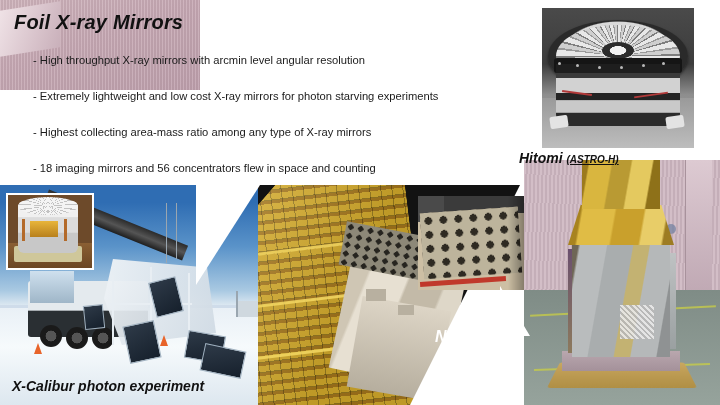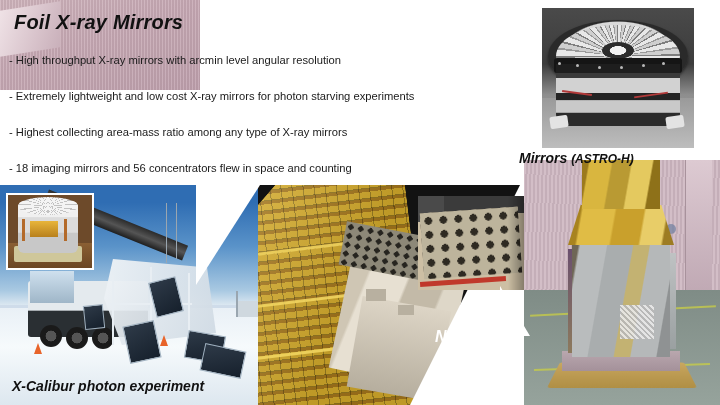--- a/index.html
+++ b/index.html
@@ -2,21 +2,21 @@
 <html><head>
 <meta charset="utf-8">
 <style>
   html,body{margin:0;padding:0;background:#fff;}
   body{width:720px;height:405px;overflow:hidden;font-family:"Liberation Sans",sans-serif;}
   #slide{position:relative;width:720px;height:405px;background:#ffffff;overflow:hidden;}
 
   
   #title{position:absolute;left:14px;top:11px;font-size:20px;font-weight:bold;font-style:italic;
          color:#111;letter-spacing:.2px;z-index:40;}
-  .bullet{position:absolute;left:9px;font-size:11.2px;color:#1a1a1a;white-space:nowrap;z-index:40;}
+  .bullet{position:absolute;left:33px;font-size:11.2px;color:#1a1a1a;white-space:nowrap;z-index:40;}
   #b0{top:54px;} #b1{top:90px;} #b2{top:126px;} #b3{top:162px;}
 
   
   .photo{position:absolute;overflow:hidden;}
 
   
   #mauve-top{left:520px;top:95px;width:200px;height:90px;
     background:
       repeating-linear-gradient(90deg,rgba(255,255,255,.12) 0 1px,rgba(0,0,0,.05) 1px 3px),
       linear-gradient(160deg,#cfb4bc 0%,#c7a9b4 45%,#bfa0ad 100%);
@@ -161,21 +161,21 @@
   #join-left{position:absolute;left:196px;top:185px;width:0;height:0;z-index:16;
     border-top:100px solid #ffffff;border-right:64px solid transparent;}
   #join-right{position:absolute;left:500px;top:286px;width:0;height:0;z-index:24;
     border-bottom:50px solid #ffffff;border-right:30px solid transparent;}
 
   
   #xcal-label{position:absolute;left:12px;top:378px;z-index:30;color:#111;
     font-size:14px;font-weight:bold;font-style:italic;}
   #hitomi-label{position:absolute;left:519px;top:150px;z-index:32;color:#111;
     font-size:14px;font-weight:bold;font-style:italic;white-space:nowrap;}
-  #hitomi-label .sub{font-size:12px;}
+  #hitomi-label .sub{font-size:10px;text-decoration:underline;}
 </style>
 </head>
 <body>
 
 <div id="slide">
 
   <div id="title">Foil X-ray Mirrors</div>
   <div class="bullet" id="b0">- High throughput X-ray mirrors with arcmin level angular resolution</div>
   <div class="bullet" id="b2">- Highest collecting area-mass ratio among any type of X-ray mirrors</div>
   <div class="bullet" id="b1">- Extremely lightweight and low cost X-ray mirrors for photon starving experiments</div>
@@ -198,21 +198,21 @@
     <div class="bolt" style="left:78px;top:58px"></div>
     <div class="bolt" style="left:100px;top:56px"></div>
     <div class="bolt" style="left:120px;top:54px"></div>
     <div class="red" style="left:20px;top:84px;width:30px;transform:rotate(8deg)"></div>
     <div class="red" style="left:92px;top:86px;width:34px;transform:rotate(-8deg)"></div>
     <div class="foot" style="left:8px;top:108px"></div>
     <div class="foot" style="left:124px;top:108px"></div>
   </div>
 
   <div id="hitomi-label">
-    <span>Mirrors</span>
+    <span>Hitomi</span>
     <span class="sub">(ASTRO-H)</span>
   </div>
 
   <div class="photo" id="sc-photo">
     <div class="wall"></div>
     <div class="door"></div>
     <div class="floor"></div>
     <div class="lamp"></div>
     <div class="rail" style="left:6px;top:150px;width:186px;transform:rotate(-3deg)"></div>
     <div class="rail" style="left:10px;top:206px;width:176px;transform:rotate(-2deg)"></div>

